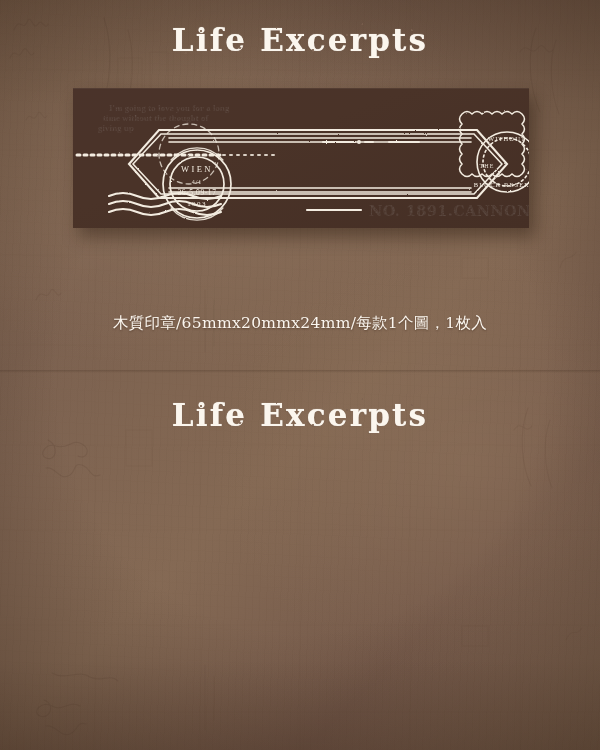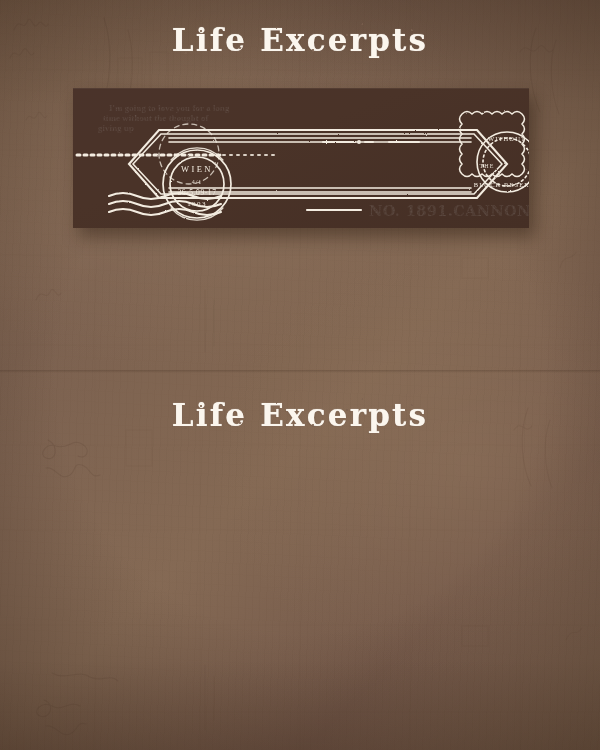--- a/index.html
+++ b/index.html
@@ -262,20 +262,21 @@
           <text x="30" y="33" font-size="8.6" letter-spacing=".2">time without the thought of</text>
           <text x="25" y="43" font-size="8.6" letter-spacing=".2">giving up</text>
         </g>
 
         <g fill="#f7f1e6" stroke="none" font-family="DejaVu Serif, serif" font-weight="700" filter="url(#grain1)">
           <text x="296" y="128" font-size="14.5" letter-spacing=".4">NO. 1891.CANNON</text>
         </g>
       </svg>
     </div>
 
+    <div class="spec" id="spec-1">木質印章/65mmx20mmx24mm/每款1个圖，1枚入</div>
   </section>
 
   <section class="panel" id="panel-2">
 
     <div class="brand-title"><span class="tt">Life Excerpts</span></div>
 
   </section>
 
 </div>
 

